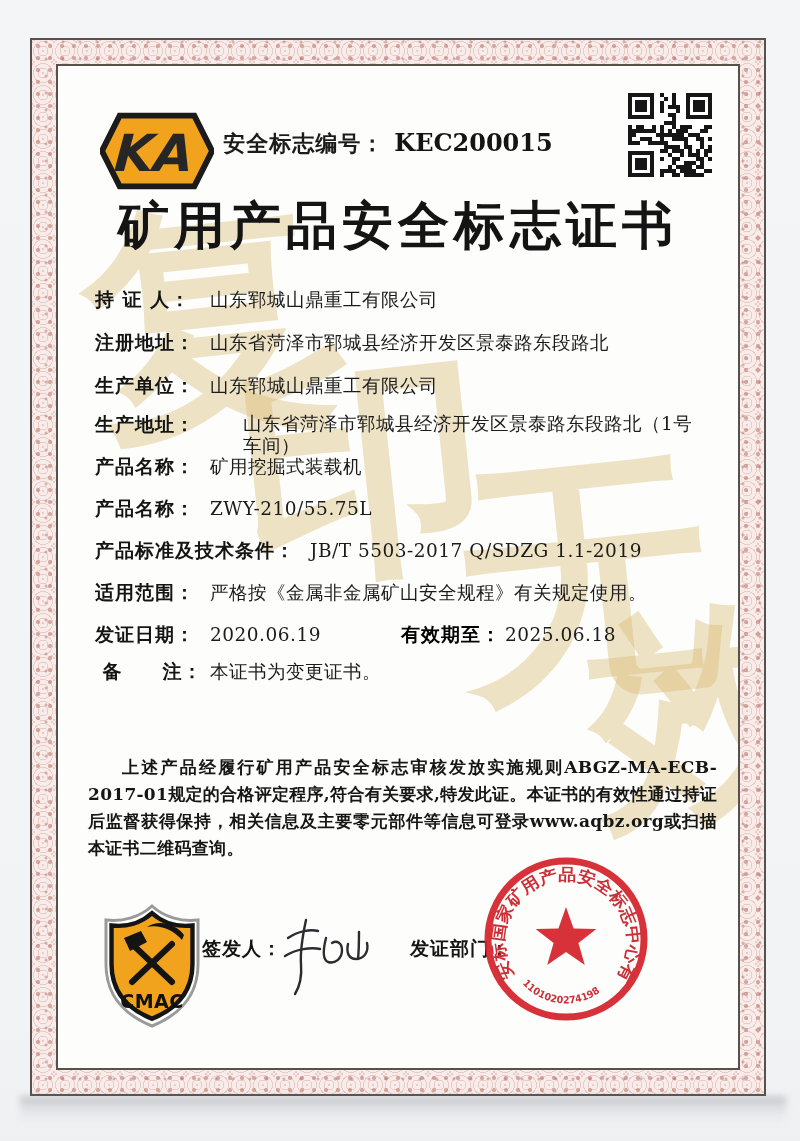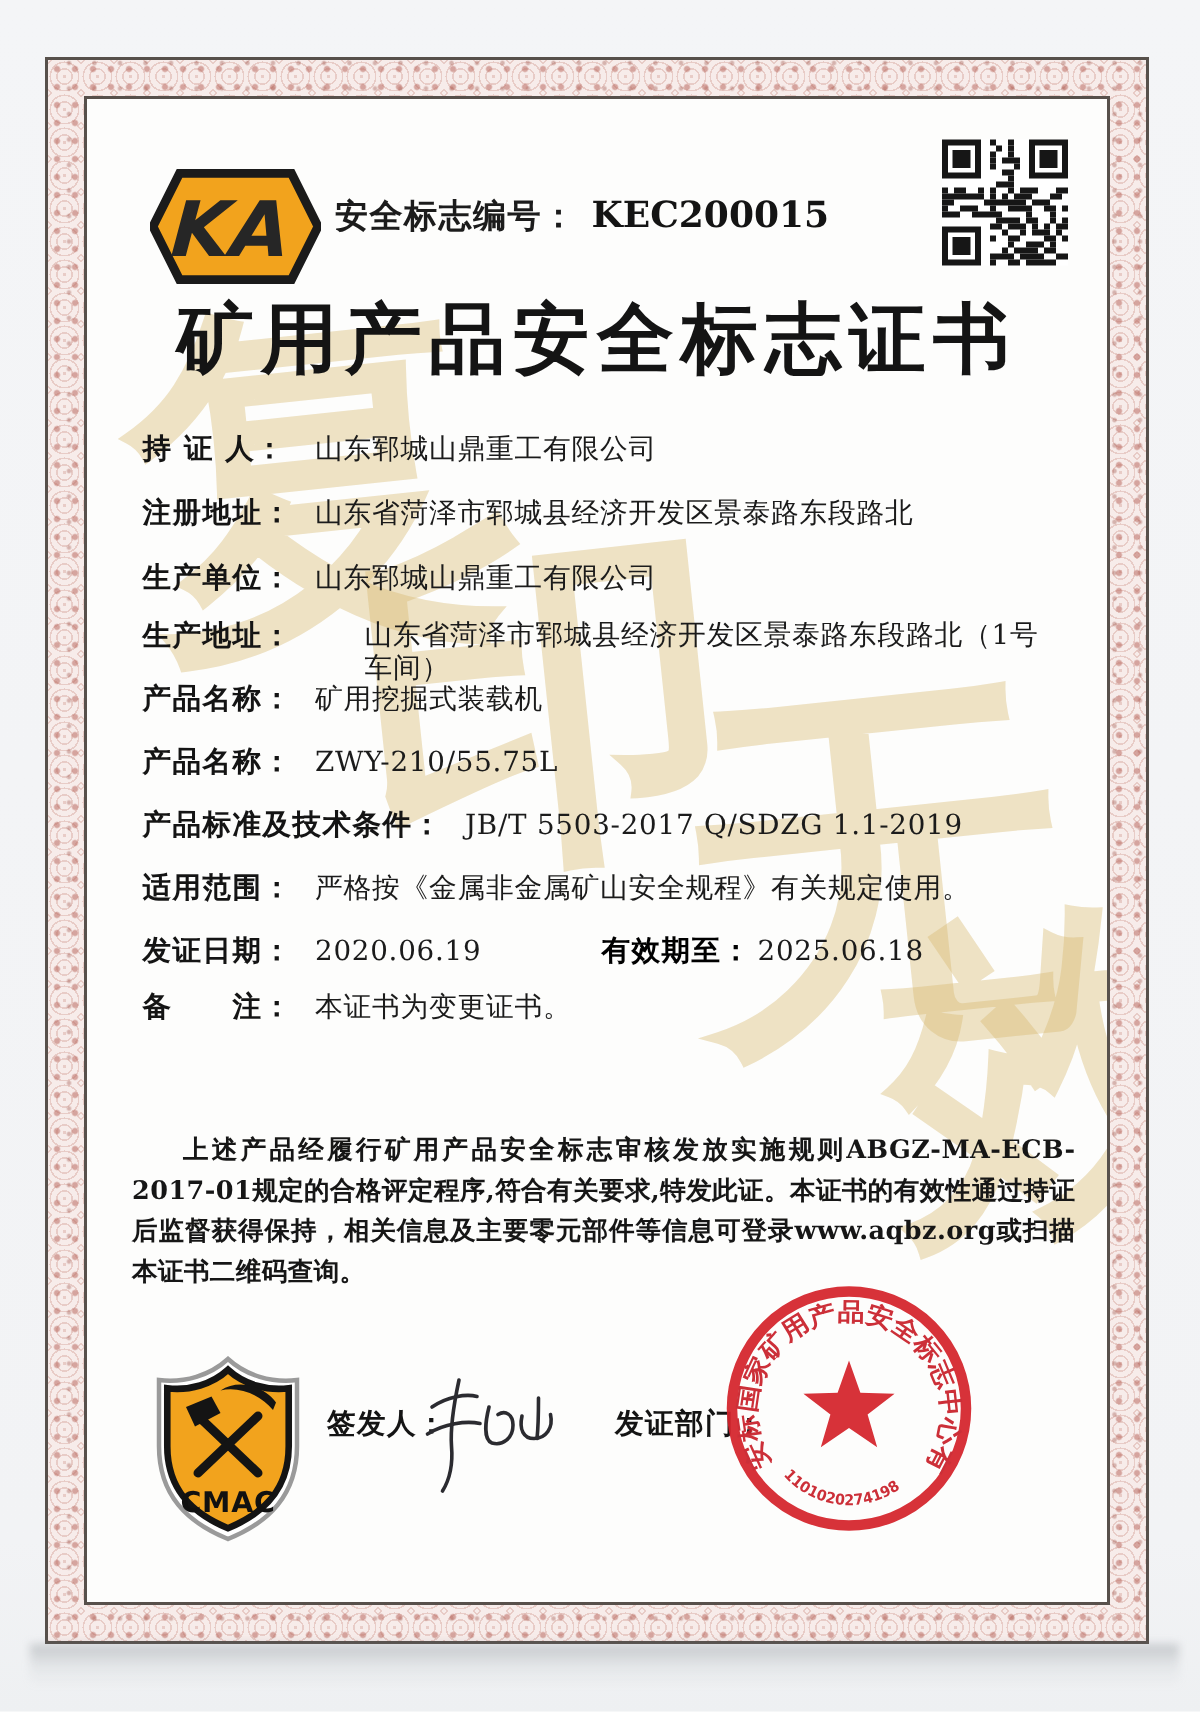--- a/index.html
+++ b/index.html
@@ -66,32 +66,32 @@
   .row{ display:flex; align-items:flex-start; font-size:19px; line-height:23px; margin-bottom:19px; color:#1b1b1b;}
   .row .label{ min-width:115px; font-weight:700; white-space:pre; letter-spacing:1px; color:#141414;}
   .row .value{ font-family:"DejaVu Serif","Liberation Serif",serif; font-size:18.5px; letter-spacing:.5px;}
   .row-0,.row-1{ margin-bottom:20px; }
   .row-2{ margin-bottom:16px; }
   .row-3{ margin-bottom:-2px;gap:33px; }
   .row-3 .value{ max-width:536px; line-height:22px; overflow-wrap:anywhere;}
   .row-6 .label{ min-width:auto; margin-right:15px;}
   .row-dates .value{ width:218px; }
   .row-dates .label2{ font-weight:700; white-space:pre; letter-spacing:1px; color:#000000; margin-right:4px;}
-  .row-remark{ margin-top:-5px; }
+  .row-remark{ margin-top:-5px;text-align:center; }
   
   .statement{
     position:absolute; left:30px; right:21px; top:688px; z-index:2;
     font-family:"DejaVu Serif","Liberation Serif",serif;
     font-size:17px; line-height:27px; font-weight:600; color:#161616;
     text-indent:2em; text-align:justify; letter-spacing:.3px;
   }
   
   .cmac{ position:absolute; left:42px; top:838px; width:104px; height:124px; z-index:2;}
   .signer-label,.dept-label{ position:absolute; font-size:19px; font-weight:700; letter-spacing:1px; color:#141414; z-index:2; white-space:nowrap;}
-  .signer-label{ left:160px; top:870px; }
+  .signer-label{ left:144px; top:870px; }
   .dept-label{ left:352px; top:870px; }
   .signature{ position:absolute; left:218px; top:848px; width:98px; height:86px; z-index:3;}
   .seal{ position:absolute; left:423px; top:788px; width:170px; height:170px; z-index:3; opacity:.93;}
   .seal text{ font-weight:700; }
 </style>
 </head>
 <body>
 
 <div class="cert">
   <div class="cert-inner">

